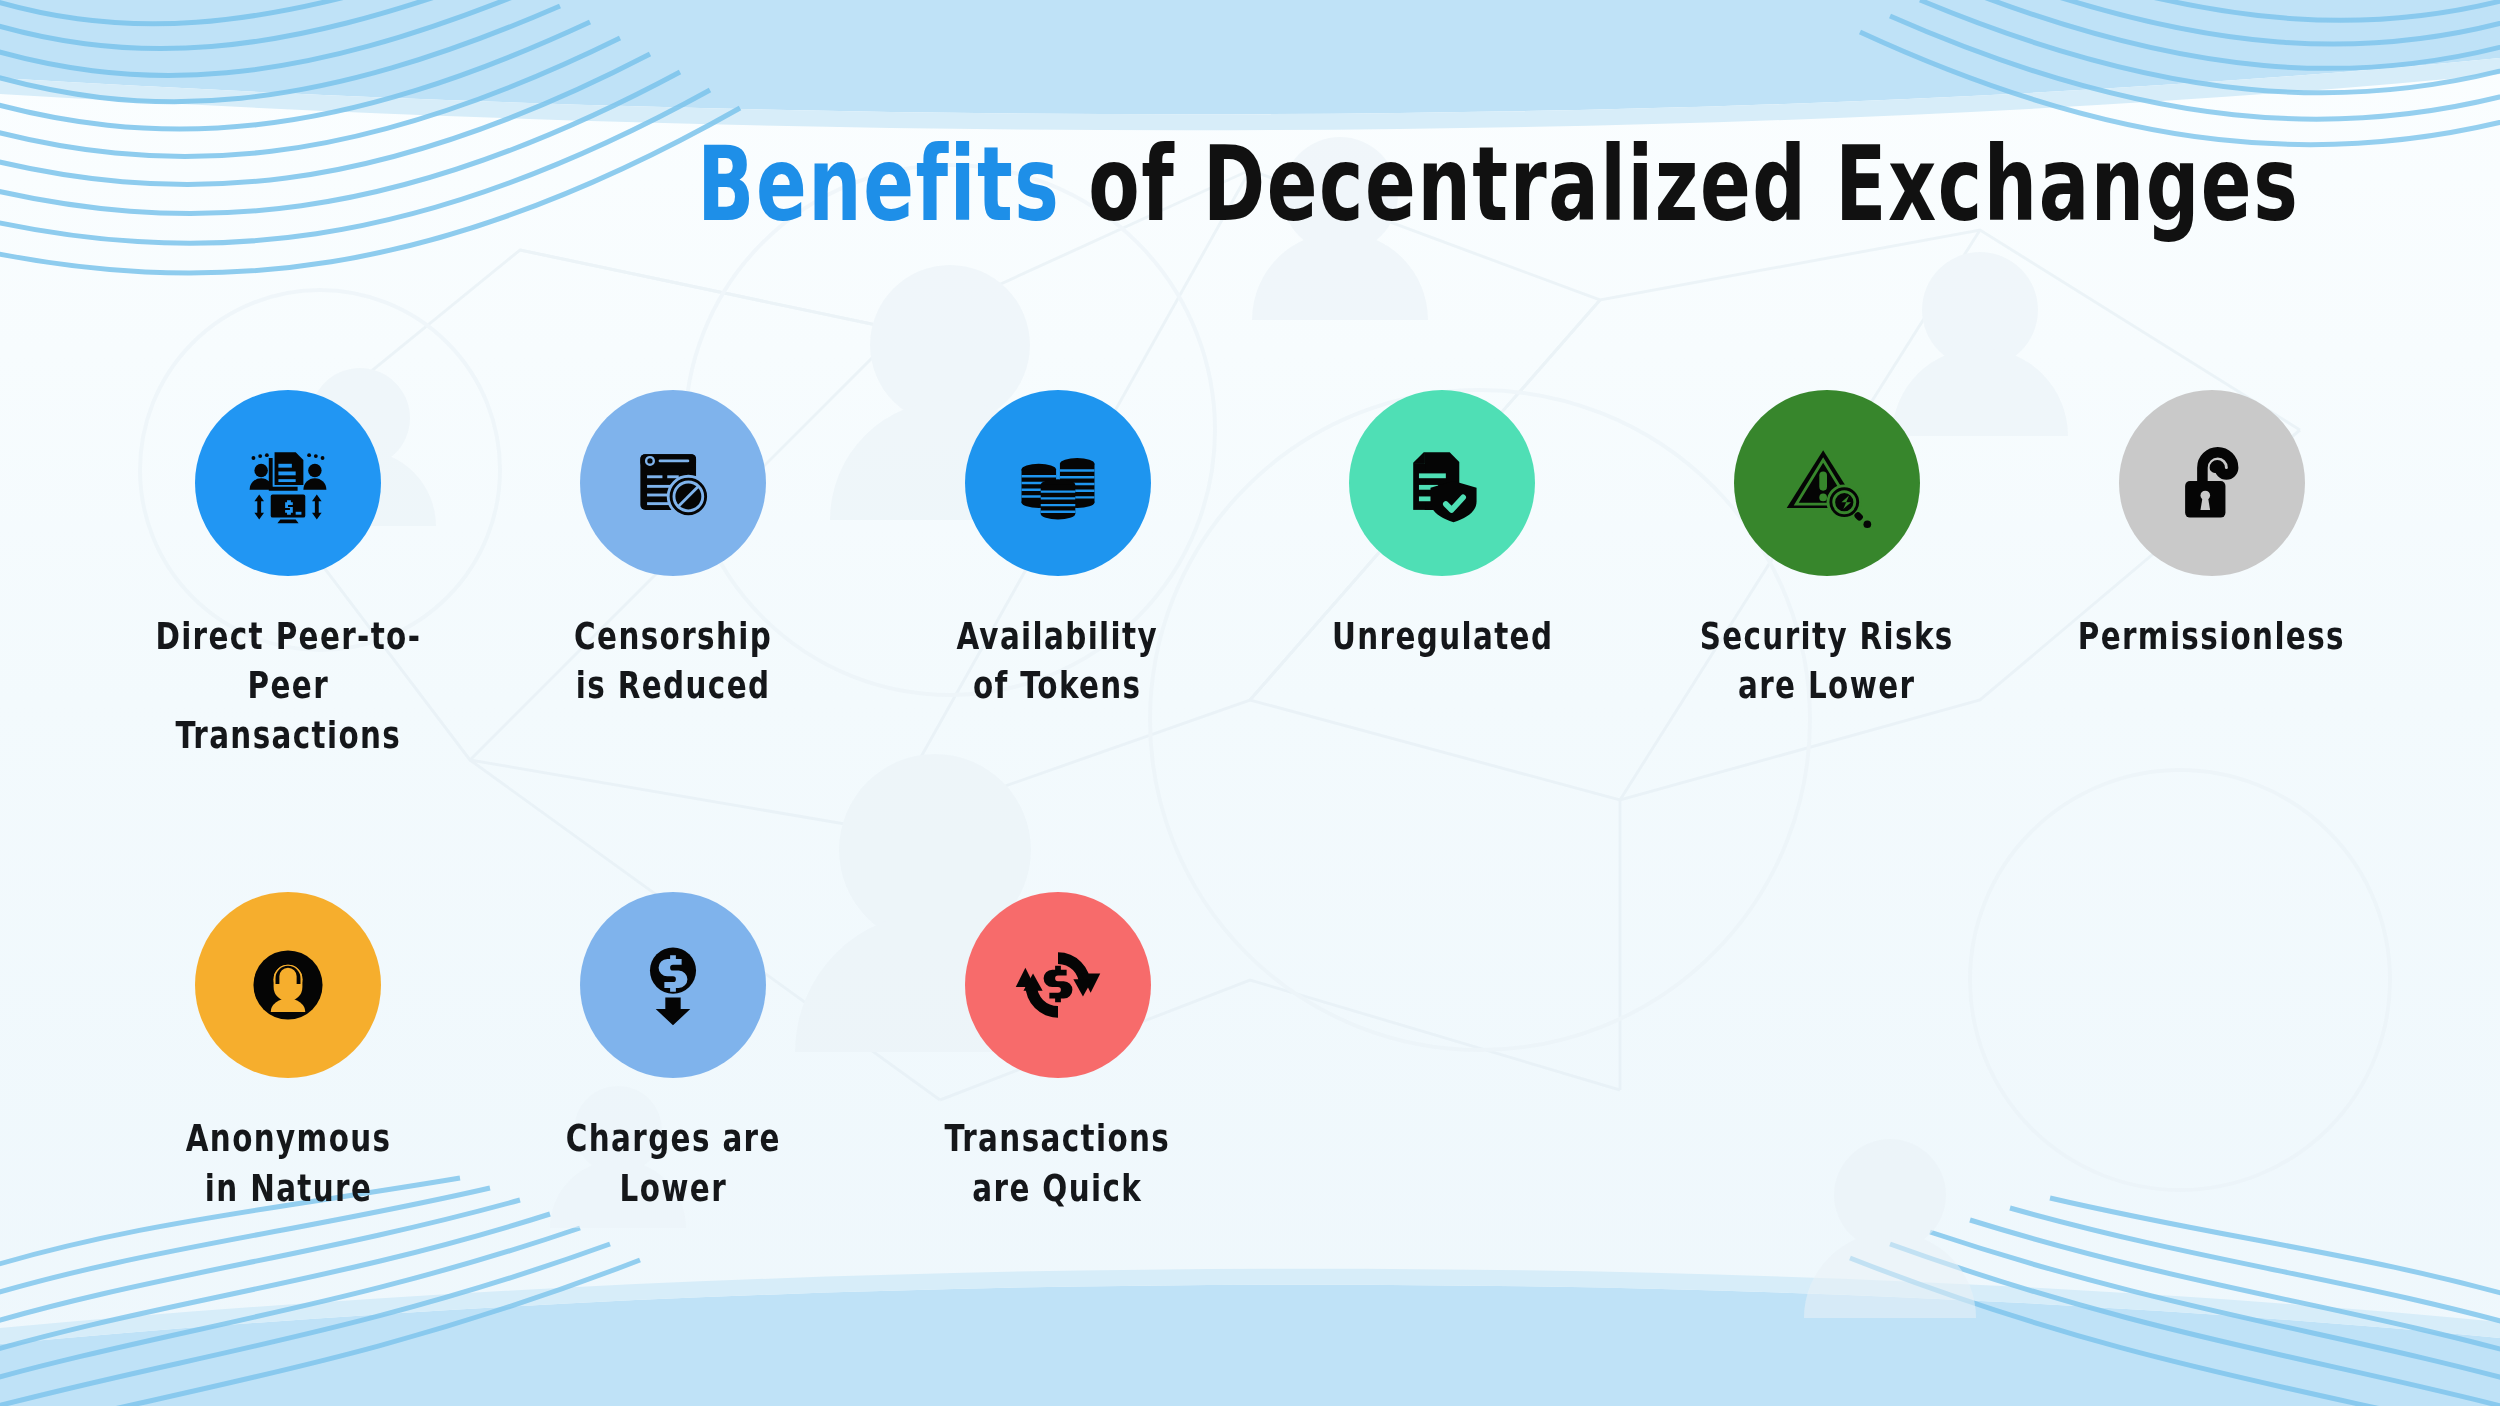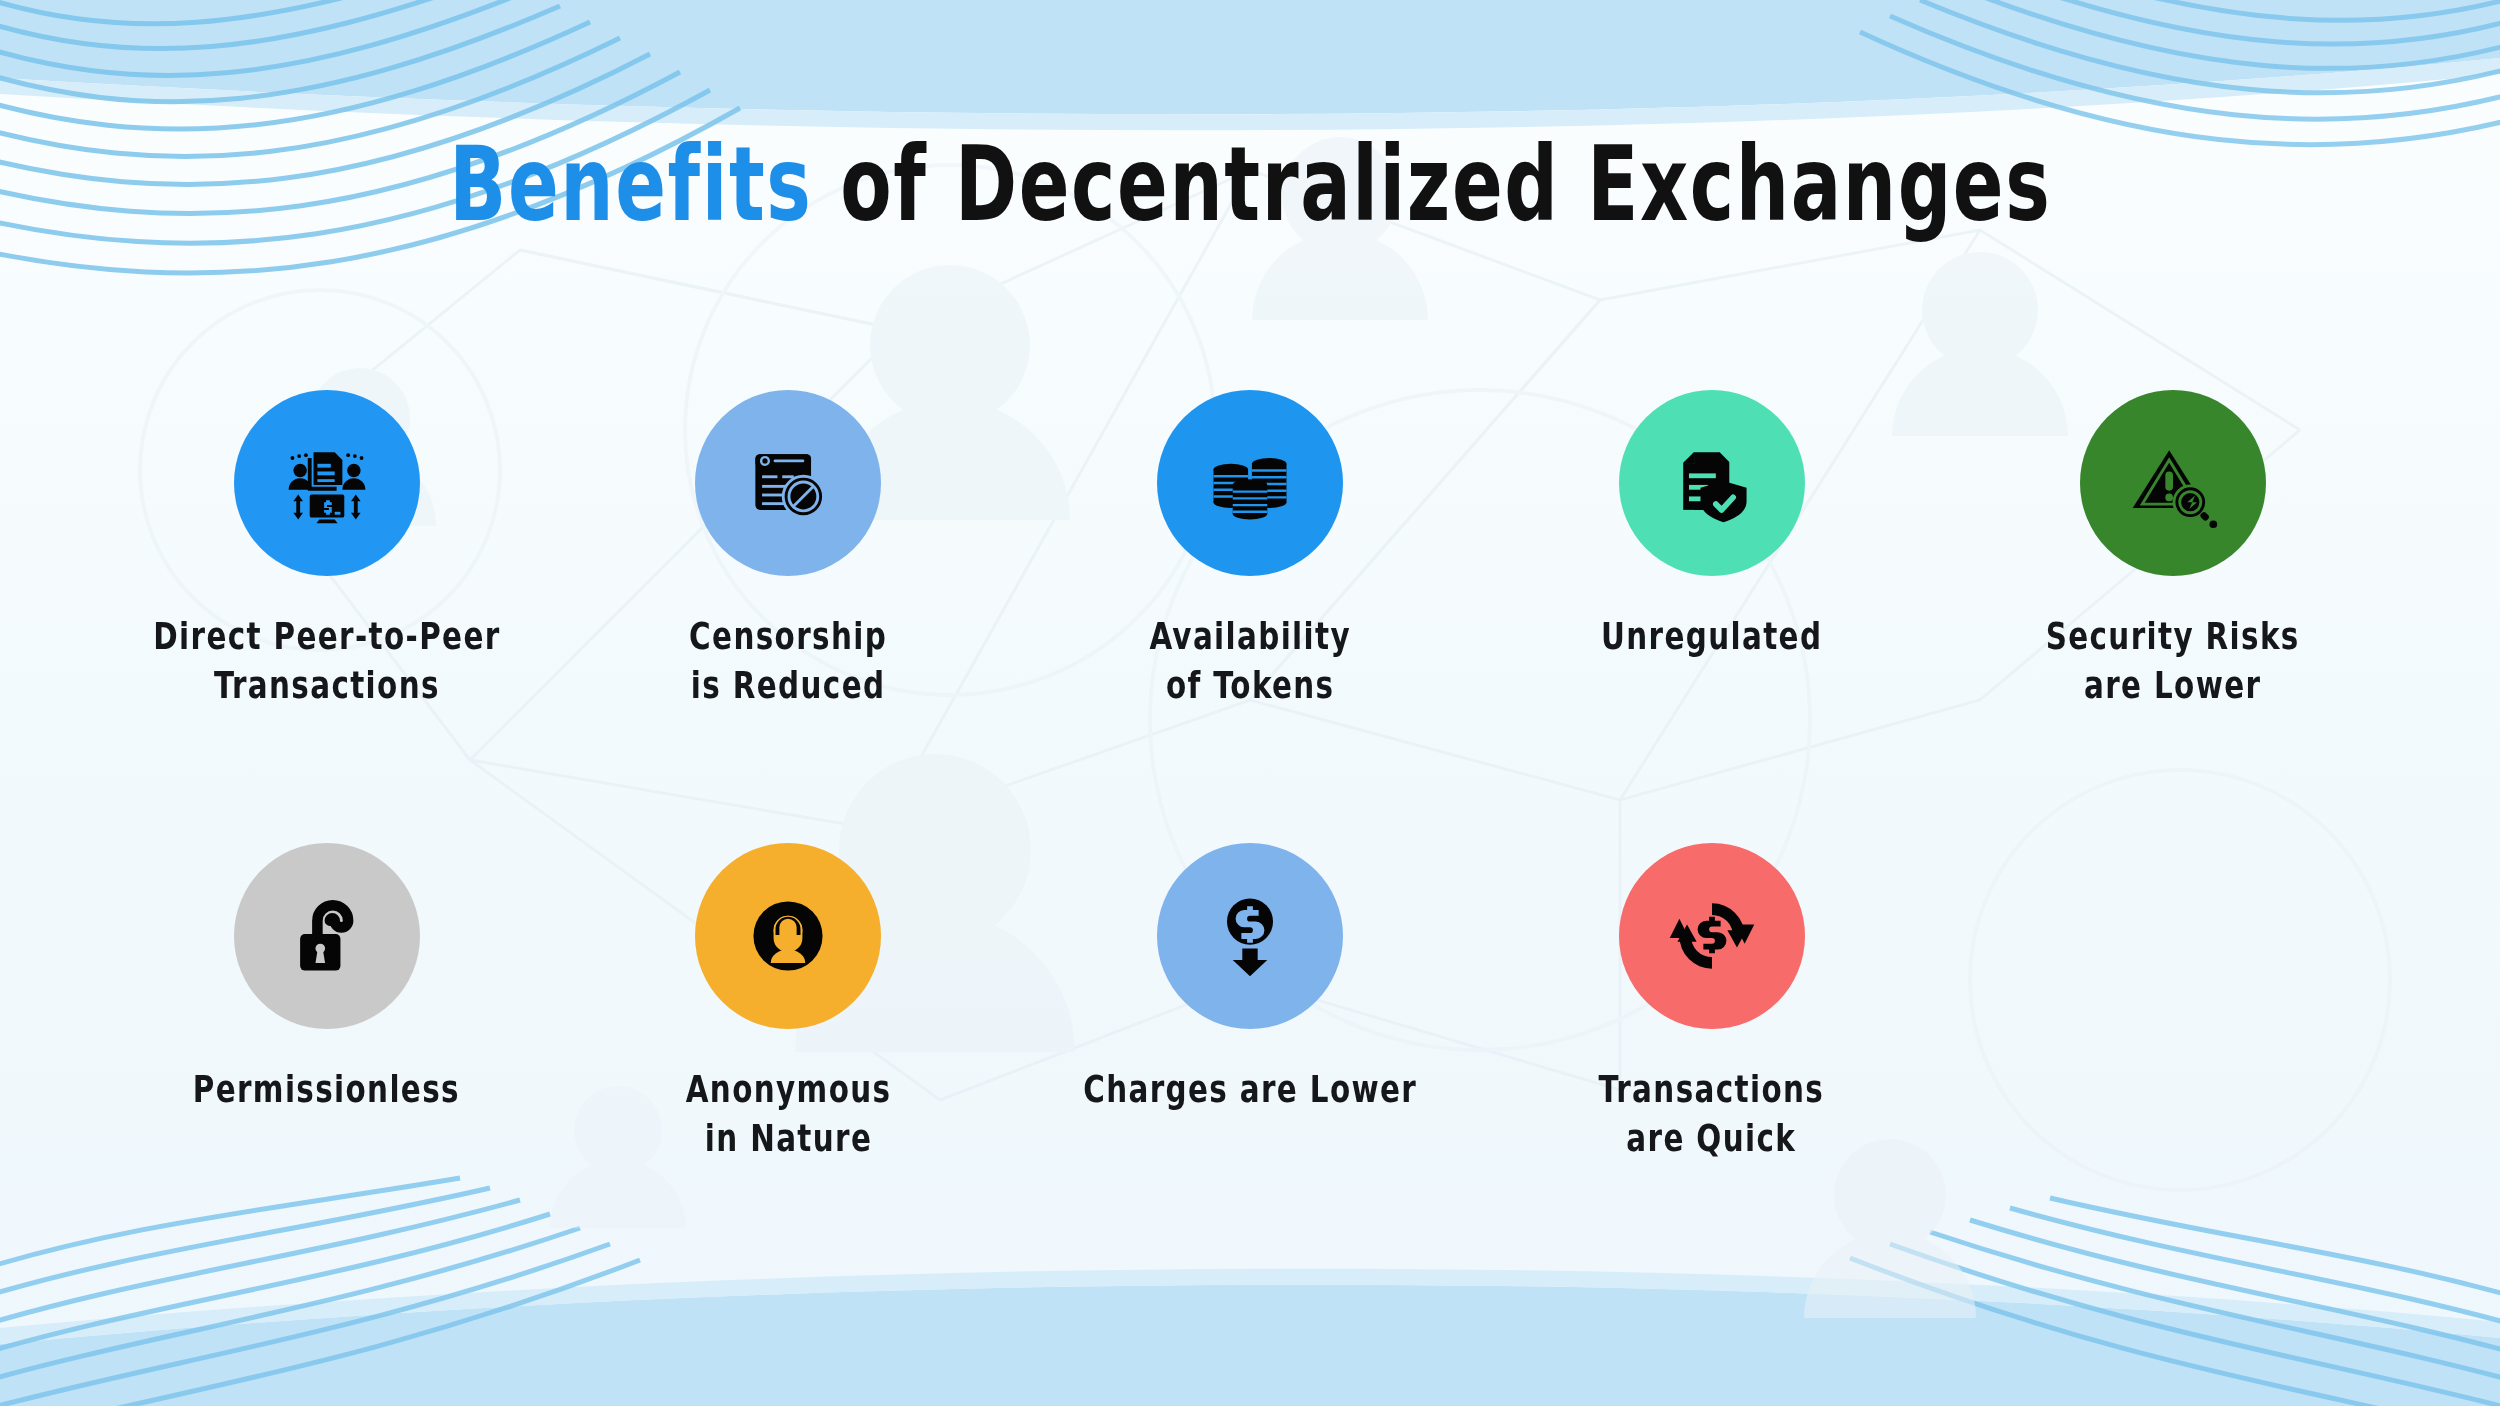--- a/index.html
+++ b/index.html
@@ -9,39 +9,39 @@
     font-family:"Liberation Sans", sans-serif;
   }
   #stage{position:absolute;inset:0;width:2500px;height:1406px;overflow:hidden;}
 
   
   .bg-svg{position:absolute;left:0;top:0;width:2500px;height:1406px;}
   .watermark{position:absolute;left:0;top:0;width:2500px;height:1406px;opacity:.55;}
 
   
   .title-wrap{
-    position:absolute;left:0;top:132px;width:2500px;text-align:center;
+    position:absolute;left:0;top:132px;width:2500px;text-align:right;
     z-index:5;
   }
   .title{
     display:inline-block;
     font-family:"Liberation Sans Narrow","DejaVu Sans Condensed","Liberation Sans",sans-serif;
     font-size:104px;line-height:1;font-weight:700;
     letter-spacing:2px;
     color:#111111;
     transform:scaleX(.80);
     transform-origin:center;
     white-space:nowrap;
   }
   .title .hl{color:#1e8fe8;}
 
   
   .grid{
     position:absolute;left:96px;top:390px;width:2308px;
-    display:grid;grid-template-columns:repeat(5,1fr);
+    display:grid;grid-template-columns:repeat(6,1fr);
     row-gap:132px;column-gap:0px;
     z-index:5;
   }
   .cell{display:flex;flex-direction:column;align-items:center;}
   .circle{
     width:186px;height:186px;border-radius:50%;
     display:flex;align-items:center;justify-content:center;
     flex:none;
   }
   .circle svg{width:96px;height:96px;display:block;}

